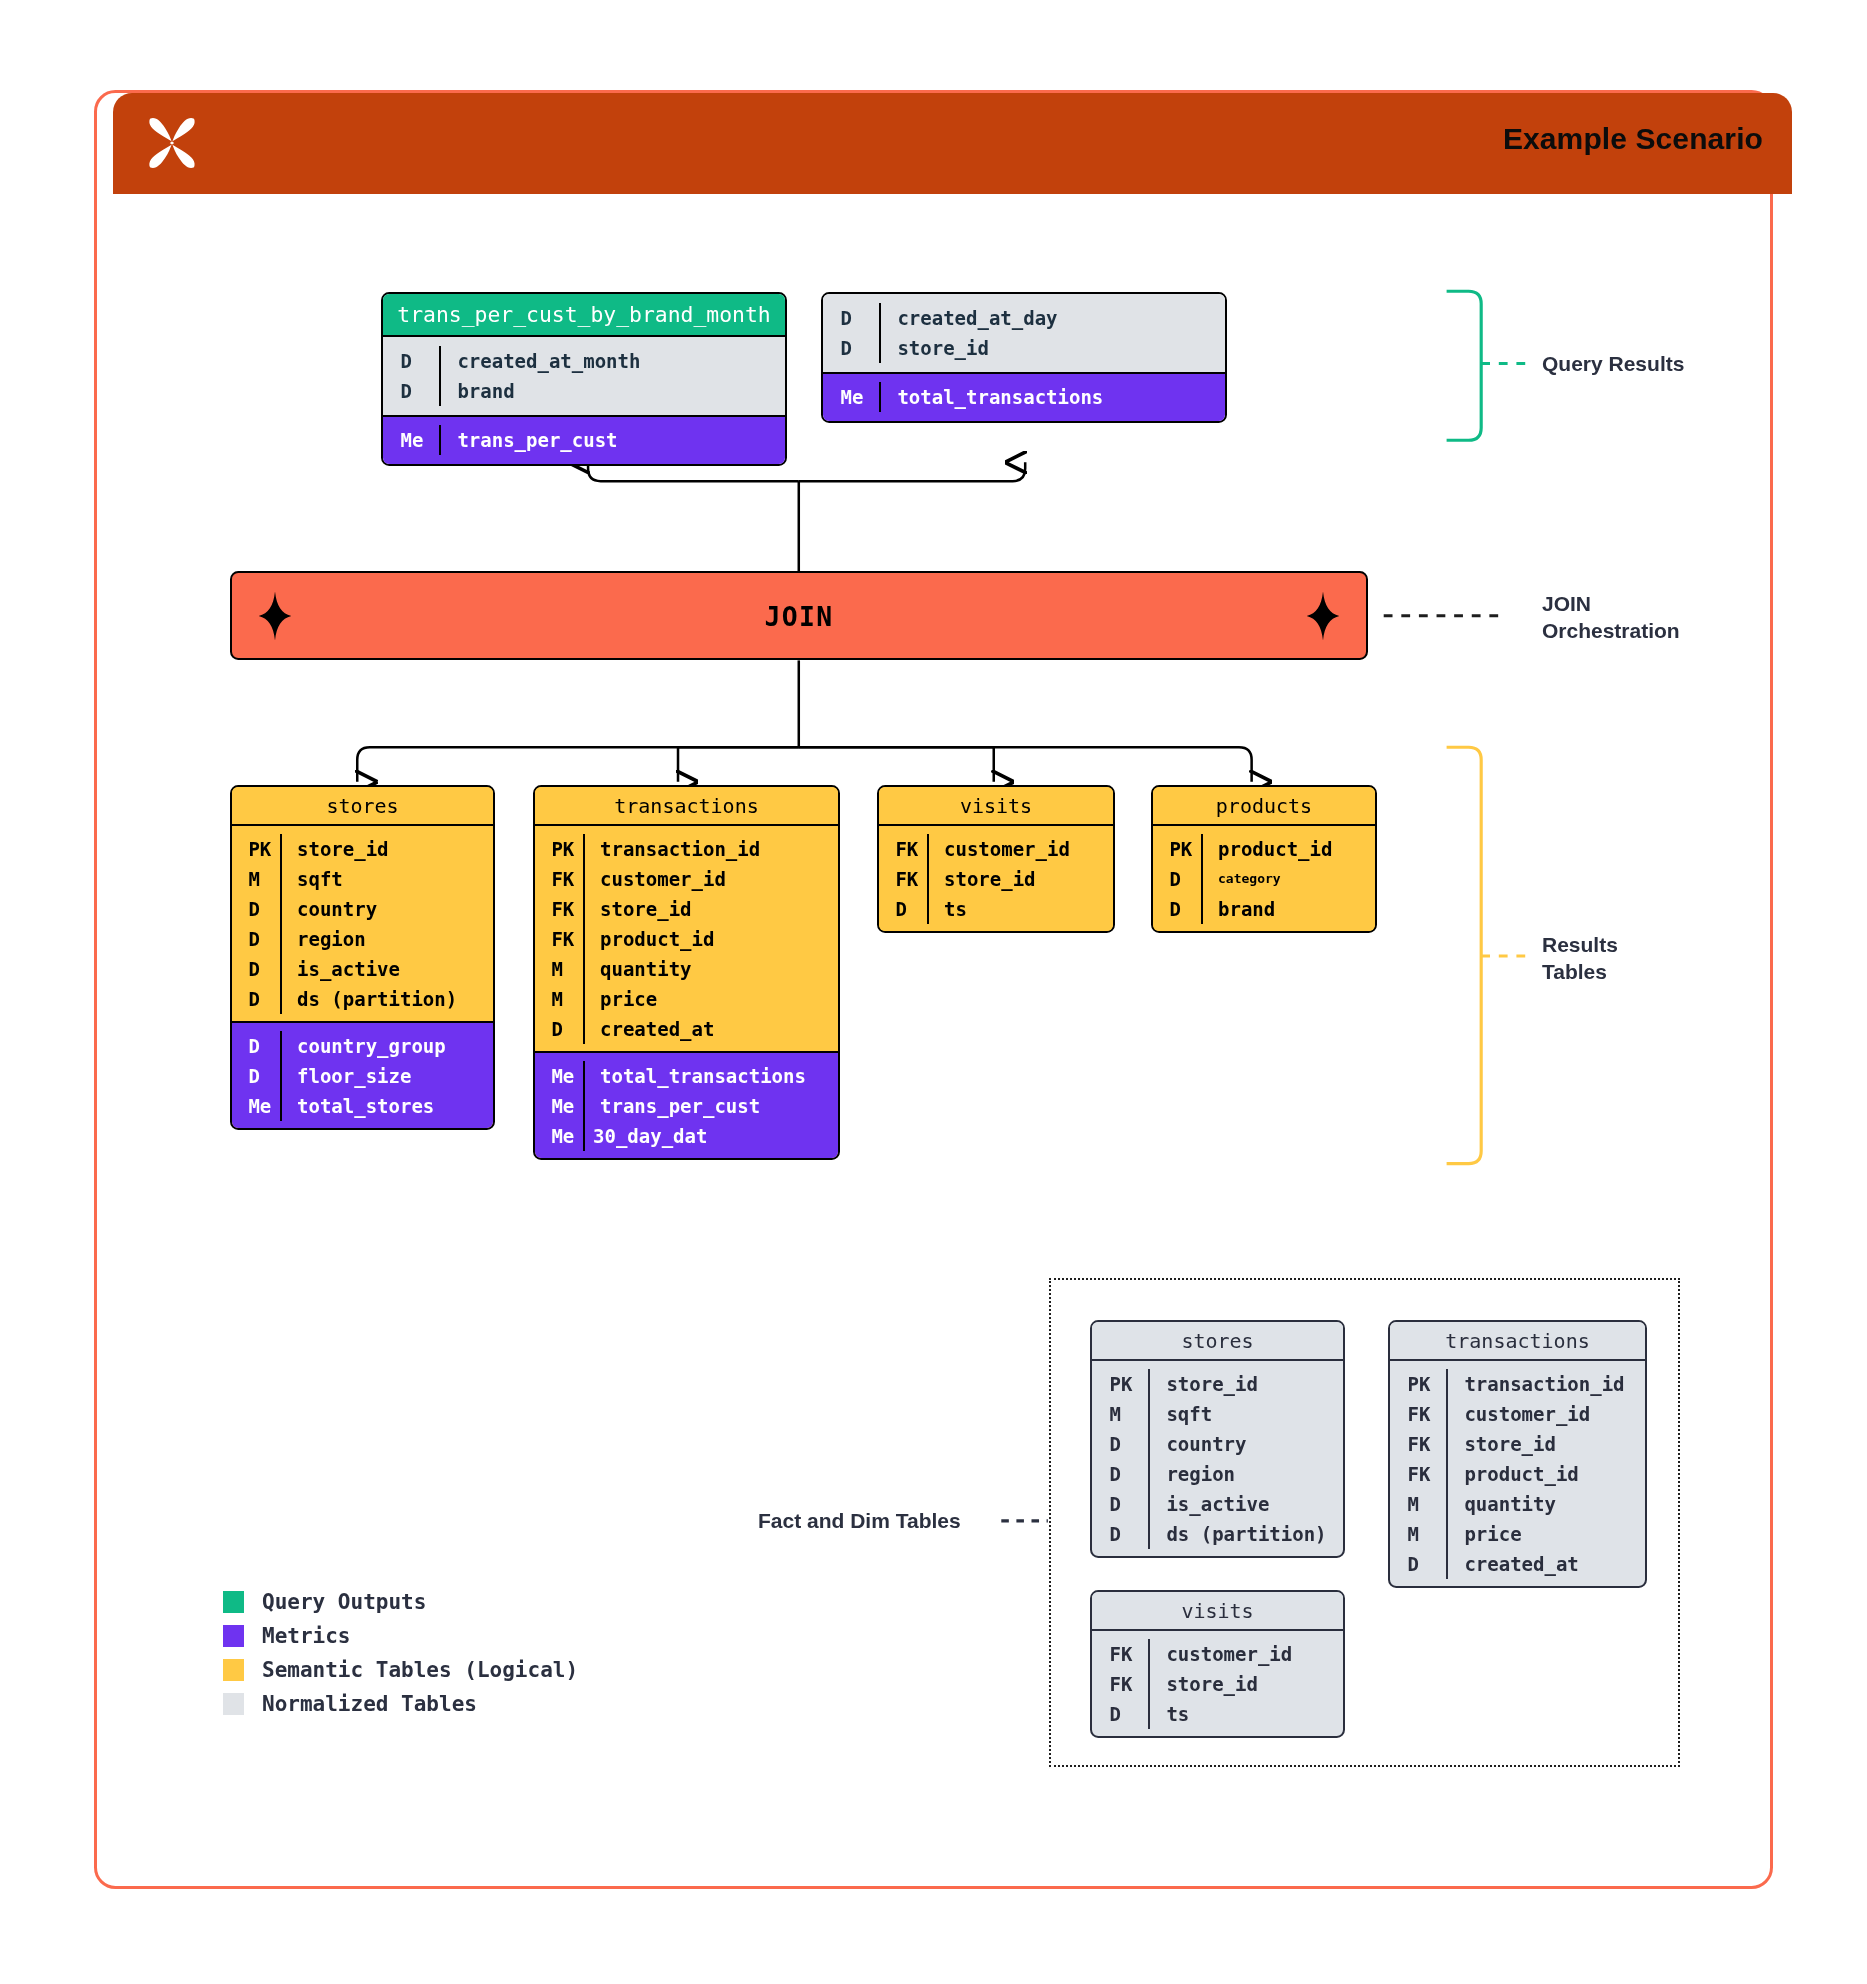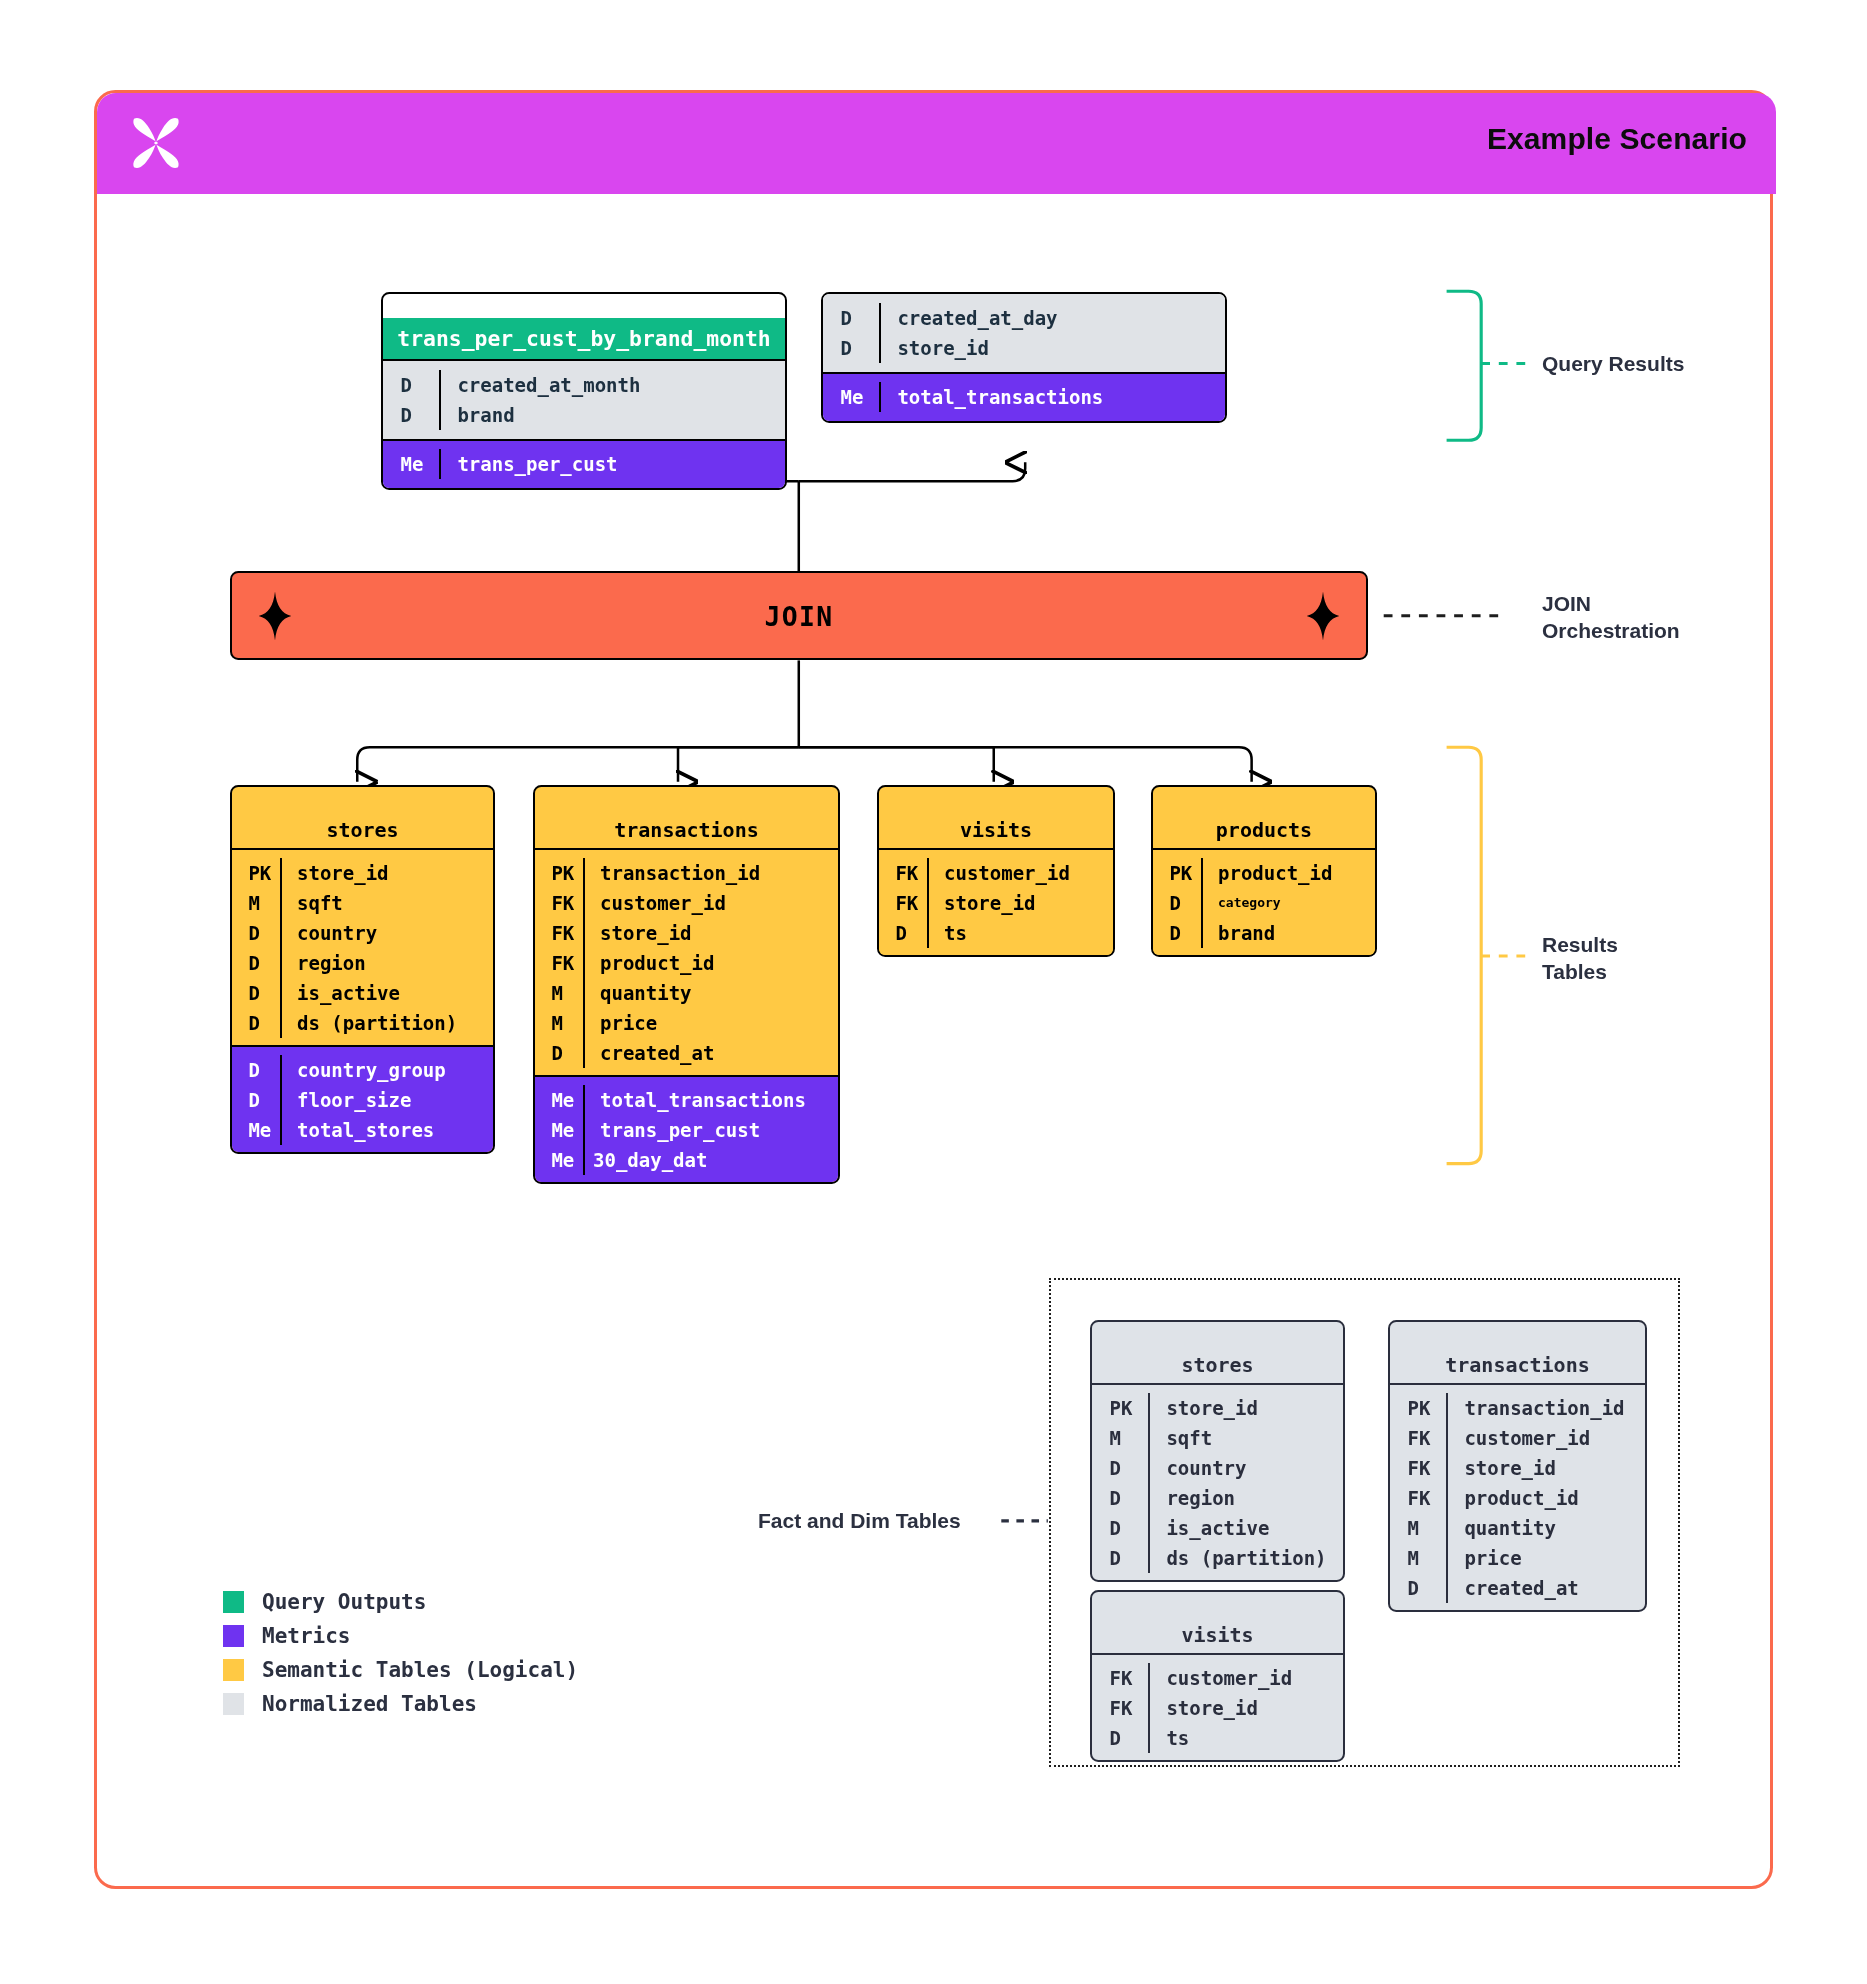--- a/index.html
+++ b/index.html
@@ -9,34 +9,34 @@
     font-family:"Liberation Sans", sans-serif;
   }
   .mono{font-family:"DejaVu Sans Mono","Liberation Mono",monospace;}
 
   
   #card{
     position:absolute;left:94px;top:90px;width:1679px;height:1799px;
     border:3.1px solid #fb6a4d;border-radius:21.4px;background:#fff;box-sizing:border-box;
   }
   #card-header{
-    position:absolute;left:0px;top:0px;width:1679px;height:101px;
-    background:#d946ef;border-radius:19px 19px 0 0;box-sizing:border-box;
+    position:absolute;left:16px;top:0px;width:1679px;height:101px;
+    background:#c2410c;border-radius:19px 19px 0 0;box-sizing:border-box;
   }
   #logo{position:absolute;left:30px;top:21.4px;width:58px;height:58px;}
   #header-title{
     position:absolute;right:29px;top:29px;color:#0c0c0c;
     font-size:30px;font-weight:bold;letter-spacing:0.1px;white-space:nowrap;
   }
 
   
   .tbl{position:absolute;box-sizing:border-box;border:2.5px solid #000;border-radius:8.2px;overflow:hidden;}
   .tbl .thead{
-    text-align:left;font-weight:bold;box-sizing:border-box;
-    display:flex;align-items:center;justify-content:center;margin-top:24px;
+    text-align:left;font-weight:normal;box-sizing:border-box;
+    display:flex;align-items:center;justify-content:center;
   }
   .tbl .trow{display:flex;box-sizing:border-box;align-items:center;}
   .tbl .tkey{
     box-sizing:border-box;font-weight:bold;text-align:left;
     display:flex;align-items:center;
   }
   .tbl .tval{box-sizing:border-box;font-weight:bold;display:flex;align-items:center;}
 
   
   .q .thead{background:#0fba86;color:#fff;border-bottom:2.5px solid #000;}

